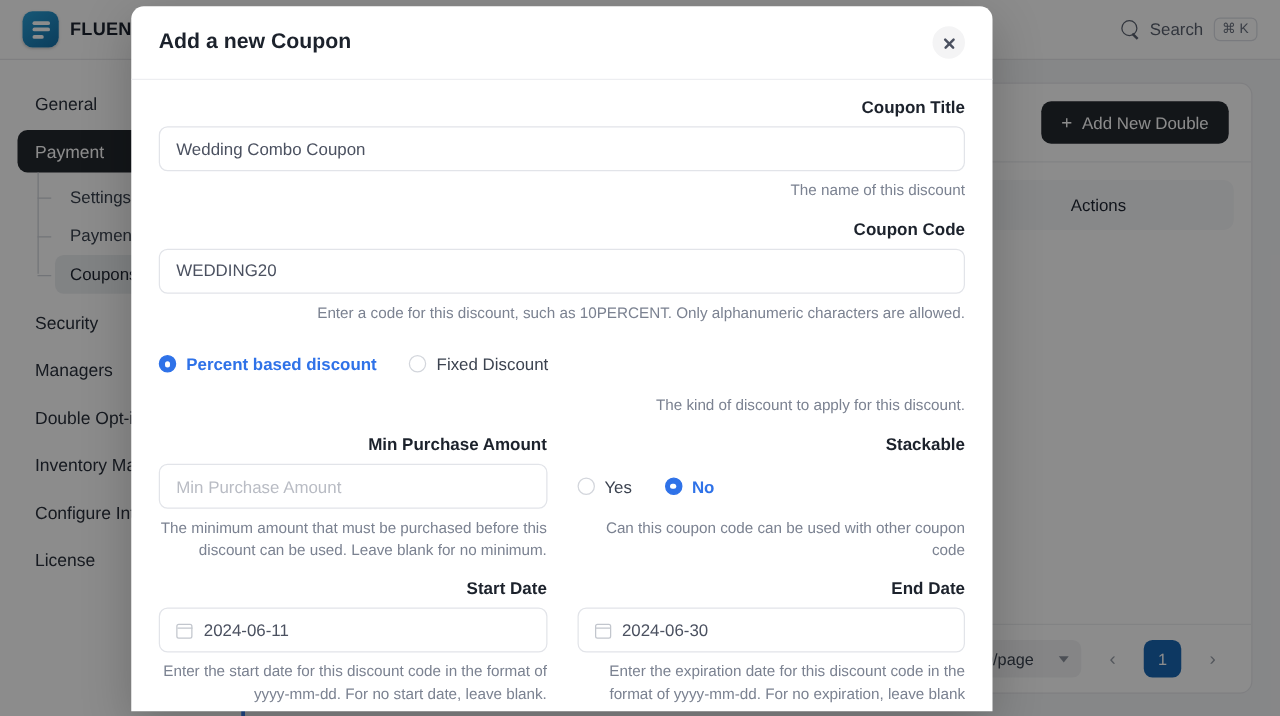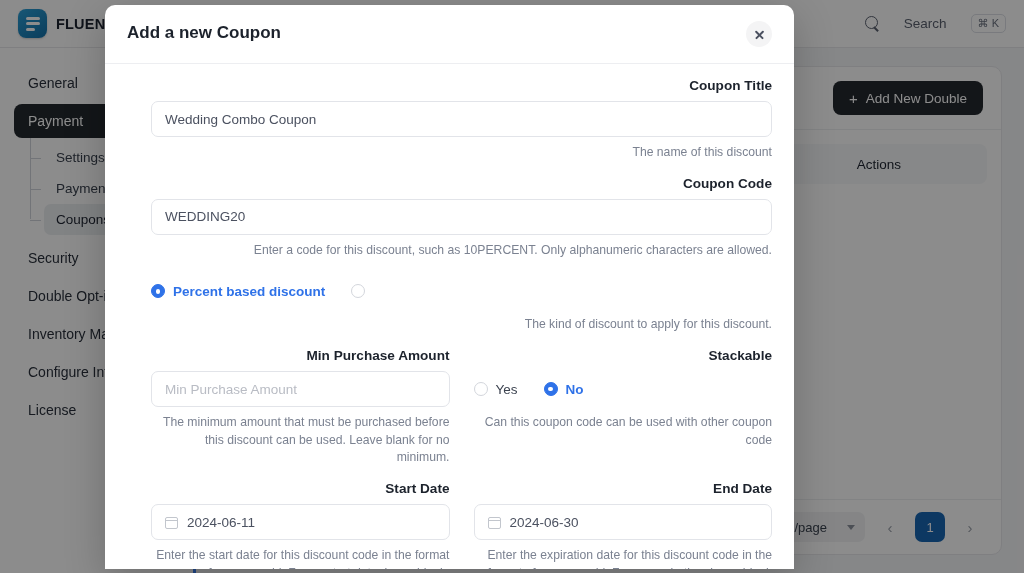--- a/index.html
+++ b/index.html
@@ -47,21 +47,21 @@
   .brand-mark i:nth-child(2){ width:14px; }
   .brand-mark i:nth-child(3){ width:9px; margin-right:5px; }
   .brand-text {
     font-size: 14.5px; letter-spacing: .2px; color: #1d2430;
   }
   .brand-text b { font-weight: 700; }
   .brand-text span { font-weight: 400; color: #4a5260; }
 
   .topbar-spacer { flex: 1; }
   .searchbox {
-    display: flex; align-items: center; gap: 24px;
+    display: flex; align-items: center; gap: 8px;
     color: #5b6270; font-size: 13.5px;
     cursor: pointer;
   }
   .searchbox .mag {
     width: 15px; height: 15px; position: relative; display:inline-block;
   }
   .searchbox .mag::before {
     content:""; position:absolute; left:0; top:0;
     width:11px; height:11px; border:1.6px solid #5b6270; border-radius:50%;
   }
@@ -217,21 +217,20 @@
     content:""; position:absolute; left:0; top:5px; width:11px; height:1.5px;
     background:#4b5160; border-radius:1px;
   }
   .close-btn .x::before { transform: rotate(45deg); }
   .close-btn .x::after  { transform: rotate(-45deg); }
 
   .modal-body {
     padding: 14px 22px 20px 22px;
     overflow: hidden;
     flex: 1;
-    margin-left: 24px;
   }
   .field { margin-bottom: 14px; }
   .field-label {
     font-size: 13.6px; font-weight: 700; color: #1c222c;
     margin-bottom: 8px;
   }
   .input {
     height: 36px; width: 100%;
     border: 1px solid #e2e4e9; border-radius: 7px;
     background: #fff;
@@ -315,20 +314,23 @@
           </div>
           <div class="sub-item">
             <span>Payment</span>
           </div>
           <div class="sub-item active">
             <span>Coupons</span>
           </div>
         </div>
         <div class="nav-item">
           <span>Security</span>
+        </div>
+        <div class="nav-item">
+          <span>Managers</span>
         </div>
         <div class="nav-item">
           <span>Double Opt-in</span>
         </div>
         <div class="nav-item">
           <span>Inventory Manager</span>
         </div>
         <div class="nav-item">
           <span>Configure Integration</span>
         </div>
@@ -404,20 +406,21 @@
 
       <div class="two-col">
         <div class="col">
           <div class="radio-row">
             <span class="radio checked">
               <span class="dot"></span>
               <span class="rl">Percent based discount</span>
             </span>
             <span class="radio">
               <span class="dot"></span>
+              <span class="rl">Fixed Discount</span>
             </span>
           </div>
           <div class="hint">The kind of discount to apply for this discount.</div>
         </div>
       </div>
 
       <div class="two-col" style="margin-top:14px;">
         <div class="col">
           <div class="field-label">Min Purchase Amount</div>
           <div class="input placeholder">

